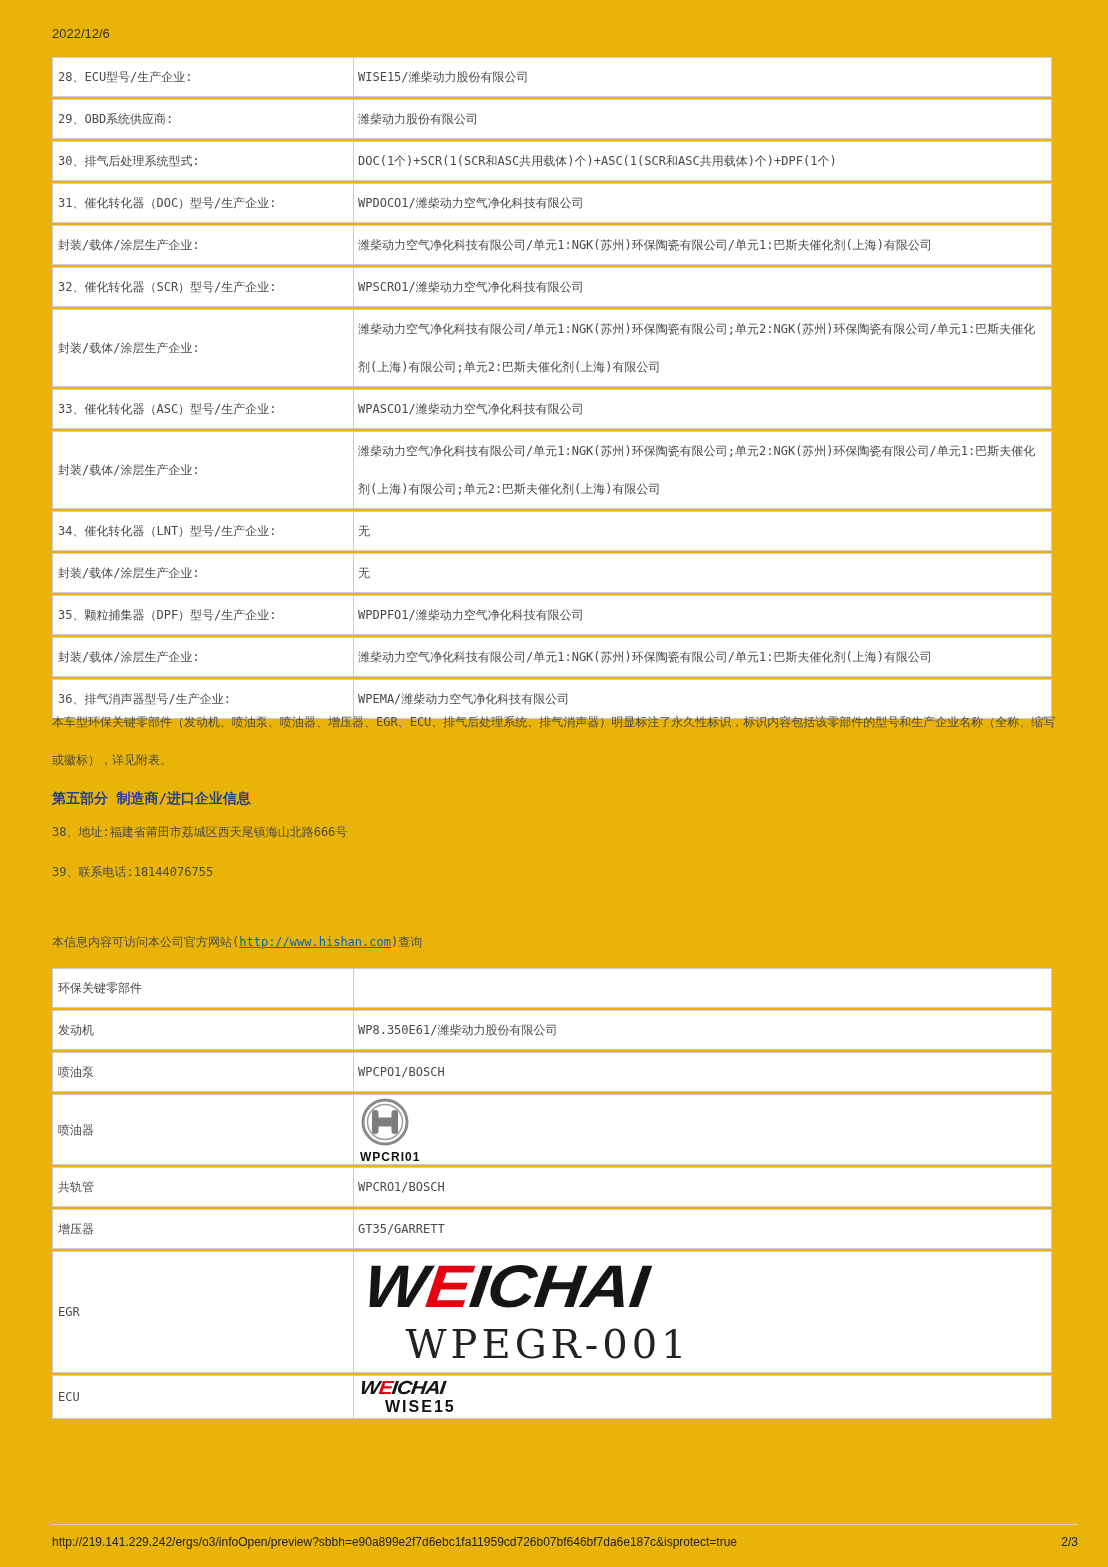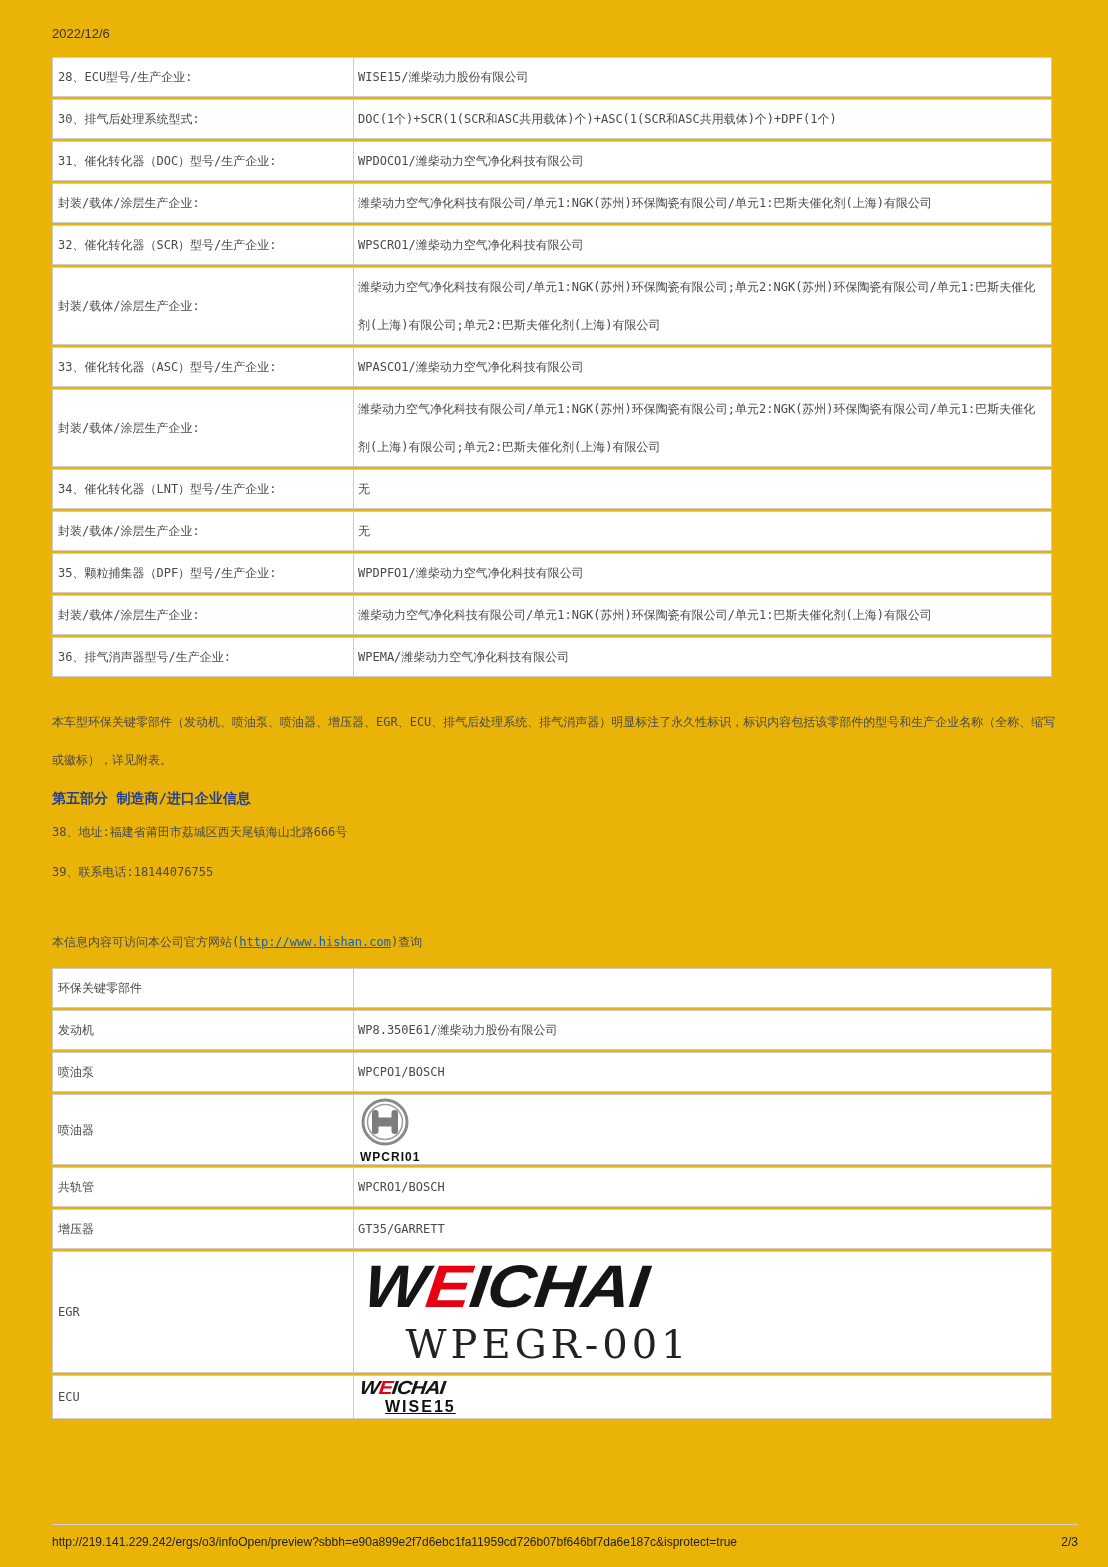--- a/index.html
+++ b/index.html
@@ -52,21 +52,21 @@
   .weichai-small { font-size:19px; line-height:20px; margin-left:2px; }
   .egr-wrap { padding:4px 0 2px 0; width:380px; }
   .egr-model {
     font-family:"DejaVu Serif","Liberation Serif",serif;
     font-size:40px; line-height:52px; color:#222;
     letter-spacing:4px; text-align:center; width:380px;
   }
   .ecu-wrap { padding:2px 0 2px 0; }
   .ecu-model {
     font-family:"Liberation Sans",sans-serif; font-weight:bold;
-    font-size:16px; letter-spacing:2px; color:#111; line-height:18px; margin-left:27px;text-decoration:underline;
+    font-size:16px; letter-spacing:2px; color:#111; line-height:18px; margin-left:27px;
   }
   
   .para {
     position:absolute; left:52px; top:703px; width:1004px;
     font-size:12px; line-height:38px; color:#4a4a4a;
   }
   .sec-head {
     position:absolute; left:52px; top:790px;
     font-size:14px; font-weight:bold; color:#243f8f;
   }
@@ -97,20 +97,28 @@
   <div class="hdr-date">2022/12/6</div>
   <div class="hdr-title">信息公开</div>
 
   <div class="tbl t1">
     <div class="trow">
       <div class="cl">
           <span class="txt">28、ECU型号/生产企业:</span>
         </div>
       <div class="cr">
           <span class="txt">WISE15/潍柴动力股份有限公司</span>
+        </div>
+    </div>
+    <div class="trow">
+      <div class="cl">
+          <span class="txt">29、OBD系统供应商:</span>
+        </div>
+      <div class="cr">
+          <span class="txt">潍柴动力股份有限公司</span>
         </div>
     </div>
     <div class="trow">
       <div class="cl">
           <span class="txt">30、排气后处理系统型式:</span>
         </div>
       <div class="cr">
           <span class="txt">DOC(1个)+SCR(1(SCR和ASC共用载体)个)+ASC(1(SCR和ASC共用载体)个)+DPF(1个)</span>
         </div>
     </div>

